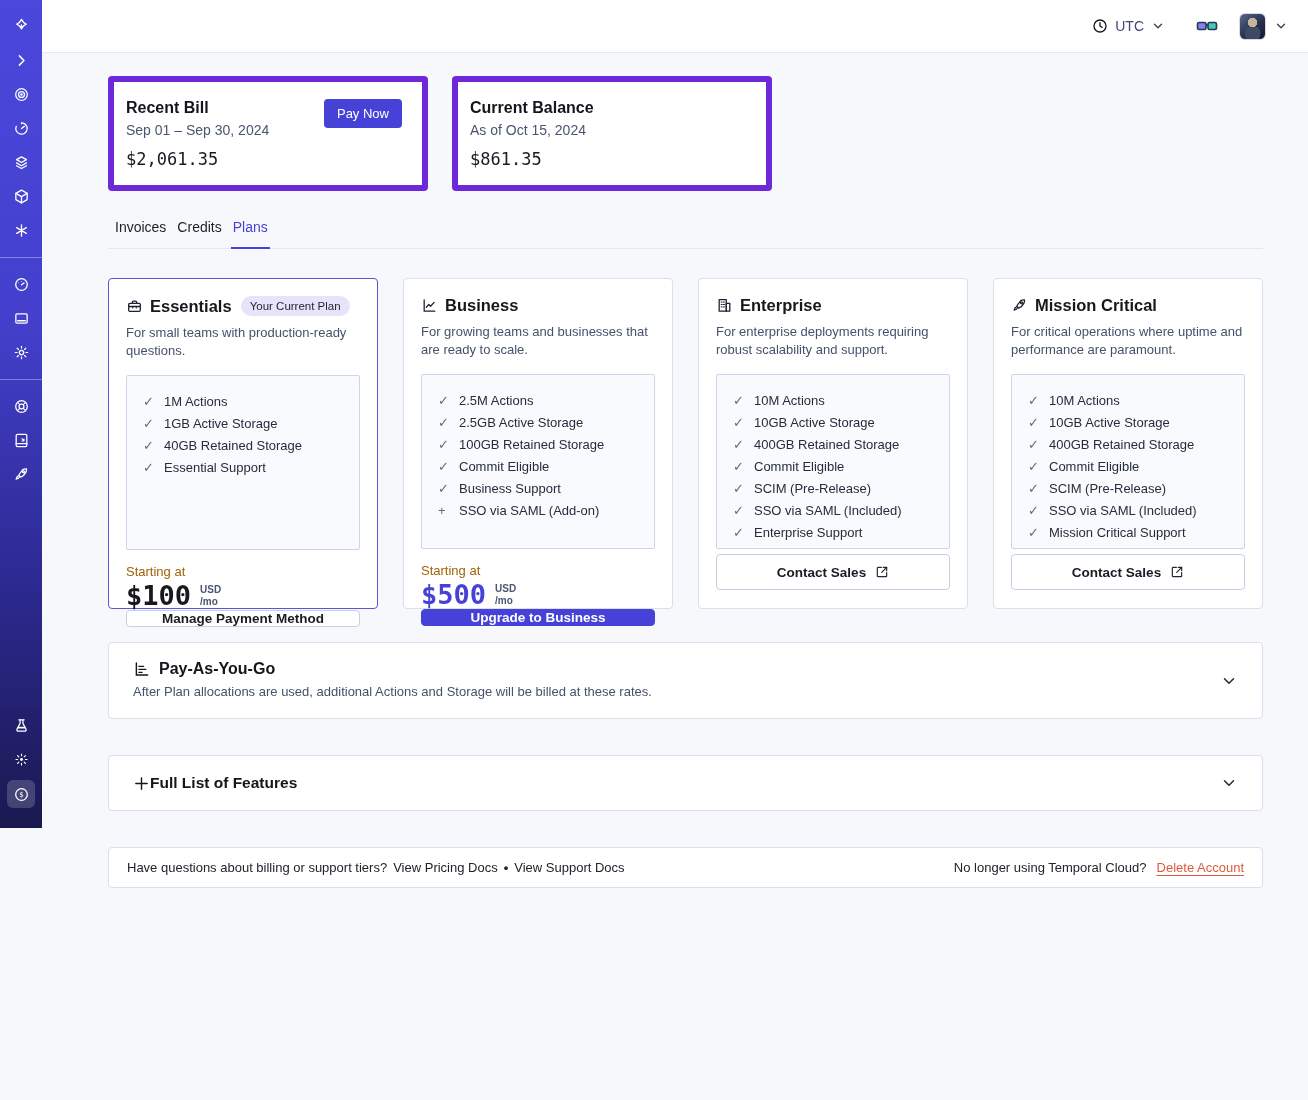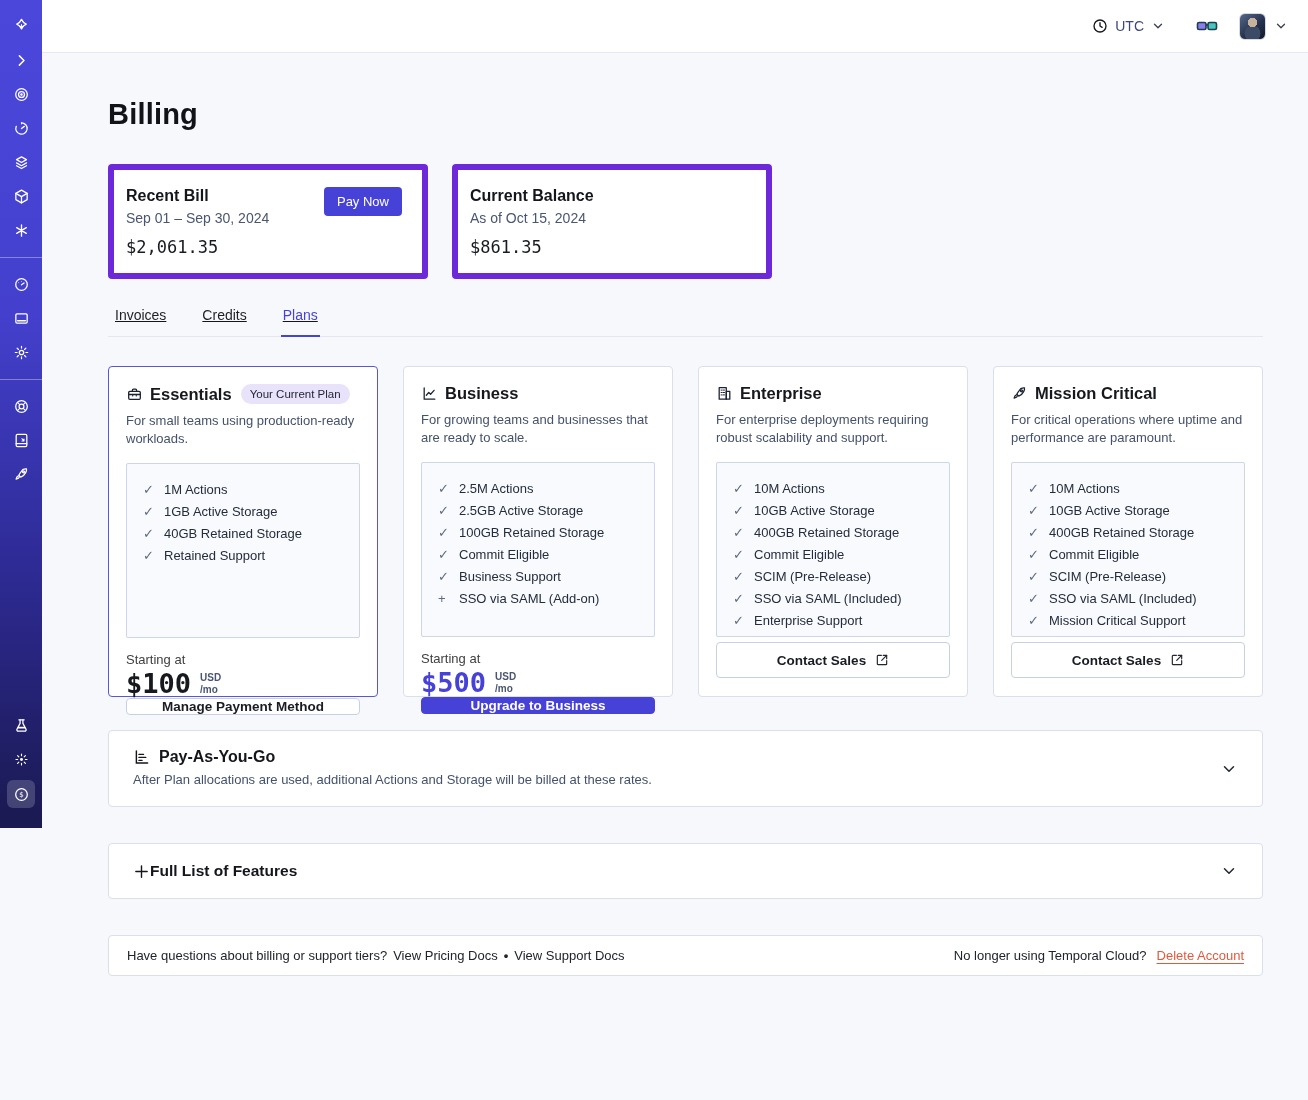--- a/index.html
+++ b/index.html
@@ -48,42 +48,42 @@
   
   .summary-row { display:flex; gap:24px; margin-top:33px; }
   .sum-card { width:320px; height:115px; background:#fff; border:6px solid #6d28d9; border-radius:4px;
     padding:17px 12px; position:relative; }
   .sum-title { font-size:16px; font-weight:700; color:#14161c; }
   .sum-sub { font-size:14px; color:#4a5570; margin-top:5px; }
   .sum-amount { font-family:"DejaVu Sans Mono", monospace; font-size:17px; color:#171b22; margin-top:11px; }
   .paynow-btn { position:absolute; top:17px; right:20px; background:var(--accent); color:#fff; border:none;
     font-size:13px; font-weight:500; padding:7px 13px; border-radius:4px; cursor:pointer; font-family:inherit;}
   
-  .tabs { display:flex; gap:32px; margin-top:28px; border-bottom:1px solid #e4e7ef; padding-left:5px;text-decoration:underline; }
+  .tabs { display:flex; gap:7px; margin-top:28px; border-bottom:1px solid #e4e7ef; padding-left:5px; }
   .tab { font-size:14px; font-weight:500; color:#1d2026; padding:0 2px 13px; cursor:pointer; position:relative; }
   .tab.active { color:var(--accent); }
   .tab.active::after { content:""; position:absolute; left:0; right:0; bottom:-1px; height:2px; background:var(--accent); }
   
   .plans-grid { display:grid; grid-template-columns:repeat(4,270px); gap:25px; margin-top:29px; }
   .plan-card { height:331px; background:#fff; border:1px solid #dadfec; border-radius:4px; padding:17px 17px 18px;
     display:flex; flex-direction:column; }
   .plan-card.current { border-color:#5a55d8; }
   .plan-head { display:flex; align-items:center; gap:7px; }
   .plan-icon { display:flex; color:#1b2130; flex:0 0 auto; }
   .plan-icon svg { width:17px; height:17px; }
   .plan-name { font-size:16.5px; font-weight:700; color:#16181d; white-space:nowrap; }
   .plan-badge { font-size:11.5px; font-weight:500; color:#1f2232; background:var(--badge-bg);
     padding:4px 9px; border-radius:10px; white-space:nowrap; margin-left:2px; }
   .plan-desc { font-size:13px; color:#45516b; line-height:1.42; margin-top:8px; }
   .feature-box { margin-top:14px; background:#f9fafd; border:1px solid #ccd6e8; border-radius:2px;
     height:175px; padding:19px 8px 0 16px; flex:0 0 auto; }
   .feature-row { display:flex; gap:9px; font-size:13px; color:#242d3d; margin-bottom:8px; line-height:14px; }
   .feature-mark { color:#5d6a83; font-weight:500; width:12px; flex:0 0 auto; }
   .price-block { margin-top:14px; }
-  .price-prefix { font-size:13px; font-weight:500; color:#404040; }
+  .price-prefix { font-size:13px; font-weight:500; color:#a16207; }
   .price-row { display:flex; align-items:flex-start; gap:9px; margin-top:3px; }
   .price-amount { font-family:"DejaVu Sans Mono", monospace; font-size:27px; font-weight:700; color:#17191f; line-height:1.05; }
   .price-amount.highlight { color:var(--accent); }
   .price-unit { display:flex; flex-direction:column; font-size:10px; color:#4a5570; line-height:1.25; padding-top:2px;font-weight:bold; }
   .plan-btn { margin-top:auto; height:36px; border-radius:4px; font-size:13.5px; font-weight:700; font-family:inherit;
     display:flex; align-items:center; justify-content:center; gap:9px; cursor:pointer; width:100%; }
   .plan-btn.outline { background:#fff; border:1px solid #c6d0e2; color:#191c23; }
   .plan-btn.primary { background:var(--accent); border:1px solid var(--accent); color:#fff; }
   .ext-icon { display:flex; color:#23272f; }
   
@@ -244,21 +244,20 @@
     <span class="avatar"></span>
     <span class="chev">
       <svg width="14" height="14" viewBox="0 0 24 24" fill="none" stroke="currentColor" stroke-width="2.2" stroke-linecap="round" stroke-linejoin="round">
           <polyline points="6 9 12 15 18 9"></polyline>
         </svg>
     </span>
   </div>
 </header>
 
 <main class="content">
-  <h1 class="page-title">Billing</h1>
 
   <div class="summary-row">
     <section class="sum-card">
       <div class="sum-title">Recent Bill</div>
       <div class="sum-sub">Sep 01 – Sep 30, 2024</div>
       <div class="sum-amount">$2,061.35</div>
       <button class="paynow-btn">Pay Now</button>
     </section>
     <section class="sum-card">
       <div class="sum-title">Current Balance</div>
@@ -280,37 +279,37 @@
             <svg width="17" height="17" viewBox="0 0 24 24" fill="none" stroke="currentColor" stroke-width="1.8" stroke-linecap="round" stroke-linejoin="round">
               <rect x="3.8" y="7.5" width="16.4" height="11.5" rx="1.6"></rect>
               <path d="M9 7.5V6a1.6 1.6 0 0 1 1.6-1.6h2.8A1.6 1.6 0 0 1 15 6v1.5"></path>
               <path d="M3.8 12h16.4"></path>
               <path d="M9.5 12v2.2M14.5 12v2.2" stroke-width="1.5"></path>
             </svg>
           </span>
       <span class="plan-name">Essentials</span>
       <span class="plan-badge">Your Current Plan</span>
     </div>
-    <div class="plan-desc">For small teams using production-ready workloads.</div>
+    <div class="plan-desc">For small teams with production-ready questions.</div>
     <div class="feature-box">
           <div class="feature-row">
             <span class="feature-mark">✓</span>
             <span>1M Actions</span>
           </div>
           <div class="feature-row">
             <span class="feature-mark">✓</span>
             <span>1GB Active Storage</span>
           </div>
           <div class="feature-row">
             <span class="feature-mark">✓</span>
             <span>40GB Retained Storage</span>
           </div>
           <div class="feature-row">
             <span class="feature-mark">✓</span>
-            <span>Retained Support</span>
+            <span>Essential Support</span>
           </div>
         </div>
     <div class="price-block">
       <div class="price-prefix">Starting at</div>
       <div class="price-row">
         <span class="price-amount">$100</span>
         <span class="price-unit">
           <span>USD</span>
           <span>/mo</span>
         </span>

